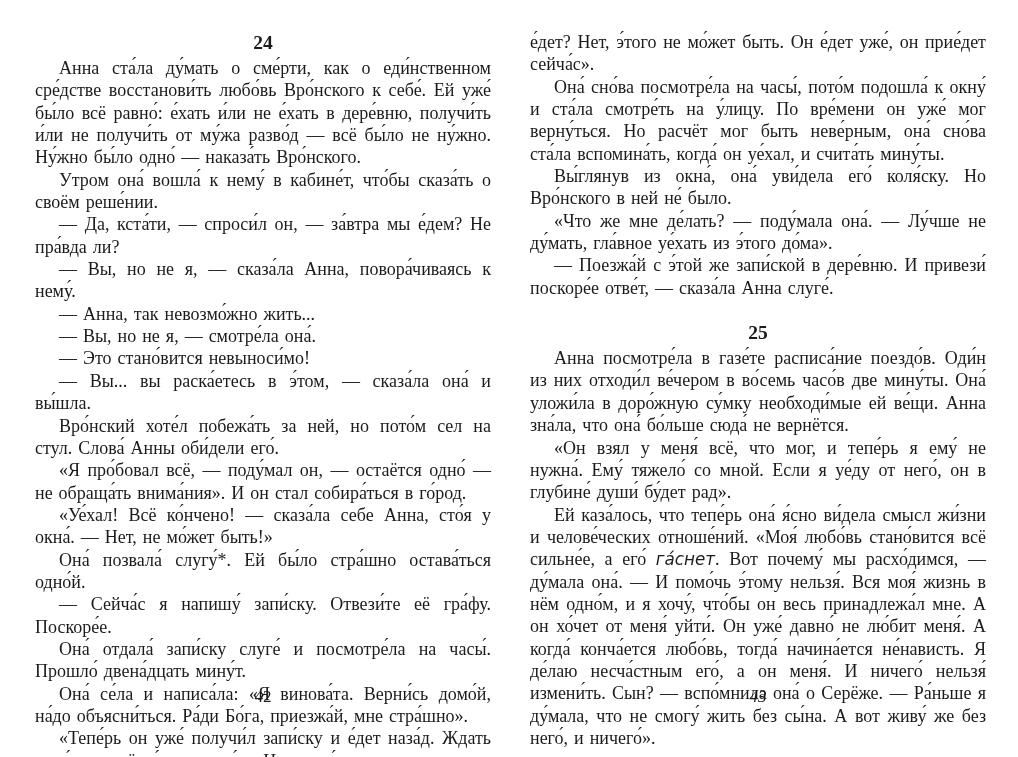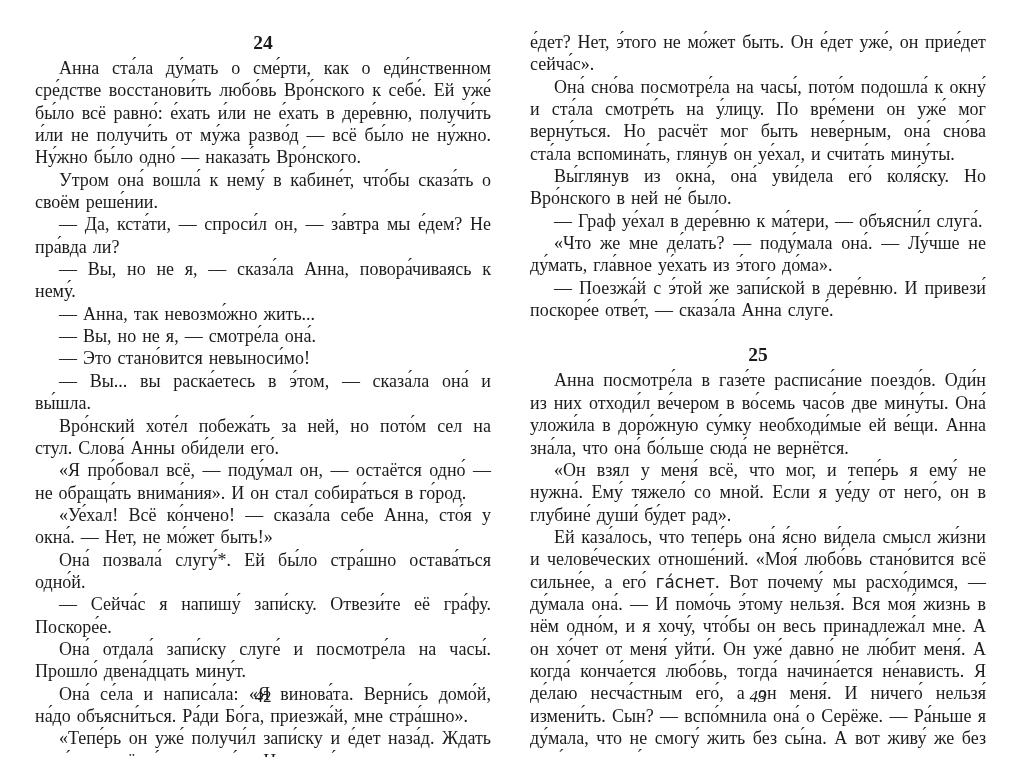--- a/index.html
+++ b/index.html
@@ -37,20 +37,21 @@
   p.para {
     margin: 0;
     text-align: justify;
     font-size: 18px;
     line-height: 22.35px;
     word-spacing: 1.5px;
   }
   p.para.indent { text-indent: 24px; }
 
   .vocab {
+    font-style: italic;
     font-family: "DejaVu Sans", sans-serif;
     font-size: 0.93em;
   }
   .page-number {
     position: absolute;
     top: 687px;
     width: 456px;
     text-align: center;
     font-size: 17px;
     line-height: 20px;
@@ -75,23 +76,22 @@
     <p class="para indent"><span>«Я про́бовал всё, — поду́мал он, — остаётся одно́ — не обраща́ть внима́ния». И он стал собира́ться в го́род.</span></p>
     <p class="para indent"><span>«Уе́хал! Всё ко́нчено! — сказа́ла себе Анна, сто́я у окна́. — Нет, не мо́жет быть!»</span></p>
     <p class="para indent"><span>Она́ позвала́ слугу́*. Ей бы́ло стра́шно остава́ться одно́й.</span></p>
     <p class="para indent"><span>— Сейча́с я напишу́ запи́ску. Отвези́те её гра́фу. Поскоре́е.</span></p>
     <p class="para indent"><span>Она́ отдала́ запи́ску слуге́ и посмотре́ла на часы́. Прошло́ двена́дцать мину́т.</span></p>
     <p class="para indent"><span>Она́ се́ла и написа́ла: «Я винова́та. Верни́сь домо́й, на́до объясни́ться. Ра́ди Бо́га, приезжа́й, мне стра́шно».</span></p>
     <p class="para indent"><span>«Тепе́рь он уже́ получи́л запи́ску и е́дет наза́д. Ждать недо́лго, ещё де́сять мину́т... Но что, е́сли он не при-</span></p>
   </div>
 <div id="right-col" class="page-col">
     <p class="para"><span>е́дет? Нет, э́того не мо́жет быть. Он е́дет уже́, он прие́дет сейча́с».</span></p>
-    <p class="para indent"><span>Она́ сно́ва посмотре́ла на часы́, пото́м подошла́ к окну́ и ста́ла смотре́ть на у́лицу. По вре́мени он уже́ мог верну́ться. Но расчёт мог быть неве́рным, она́ сно́ва ста́ла вспомина́ть, глянув́ он уе́хал, и счита́ть мину́ты.</span></p>
+    <p class="para indent"><span>Она́ сно́ва посмотре́ла на часы́, пото́м подошла́ к окну́ и ста́ла смотре́ть на у́лицу. По вре́мени он уже́ мог верну́ться. Но расчёт мог быть неве́рным, она́ сно́ва ста́ла вспомина́ть, когда́ он уе́хал, и счита́ть мину́ты.</span></p>
     <p class="para indent"><span>Вы́глянув из окна́, она́ уви́дела его́ коля́ску. Но Вро́нского в ней не́ было.</span></p>
-    <p class="para indent"><span>— Граф уе́хал в дере́вню к ма́тери, — объясни́л слуга́.</span></p>
     <p class="para indent"><span>«Что же мне де́лать? — поду́мала она́. — Лу́чше не ду́мать, гла́вное уе́хать из э́того до́ма».</span></p>
     <p class="para indent"><span>— Поезжа́й с э́той же запи́ской в дере́вню. И привези́ поскоре́е отве́т, — сказа́ла Анна слуге́.</span></p>
     <div class="chapter-heading mid">25</div>
     <p class="para indent"><span>Анна посмотре́ла в газе́те расписа́ние поездо́в. Оди́н из них отходи́л ве́чером в во́семь часо́в две мину́ты. Она́ уложи́ла в доро́жную су́мку необходи́мые ей ве́щи. Анна зна́ла, что она́ бо́льше сюда́ не вернётся.</span></p>
     <p class="para indent"><span>«Он взял у меня́ всё, что мог, и тепе́рь я ему́ не нужна́. Ему́ тяжело́ со мной. Если я уе́ду от него́, он в глубине́ души́ бу́дет рад».</span></p>
     <p class="para indent"><span>Ей каза́лось, что тепе́рь она́ я́сно ви́дела смысл жи́зни и челове́ческих отноше́ний. «Моя́ любо́вь стано́вится всё сильне́е, а его́ </span><span class="vocab">га́снет</span><span>. Вот почему́ мы расхо́димся, — ду́мала она́. — И помо́чь э́тому нельзя́. Вся моя́ жизнь в нём одно́м, и я хочу́, что́бы он весь принадлежа́л мне. А он хо́чет от меня́ уйти́. Он уже́ давно́ не лю́бит меня́. А когда́ конча́ется любо́вь, тогда́ начина́ется не́нависть. Я де́лаю несча́стным его́, а он меня́. И ничего́ нельзя́ измени́ть. Сын? — вспо́мнила она́ о Серёже. — Ра́ньше я ду́мала, что не смогу́ жить без сы́на. А вот живу́ же без него́, и ничего́».</span></p>
   </div>
 
 <div id="pn-left" class="page-number">42</div>
 <div id="pn-right" class="page-number">43</div>

